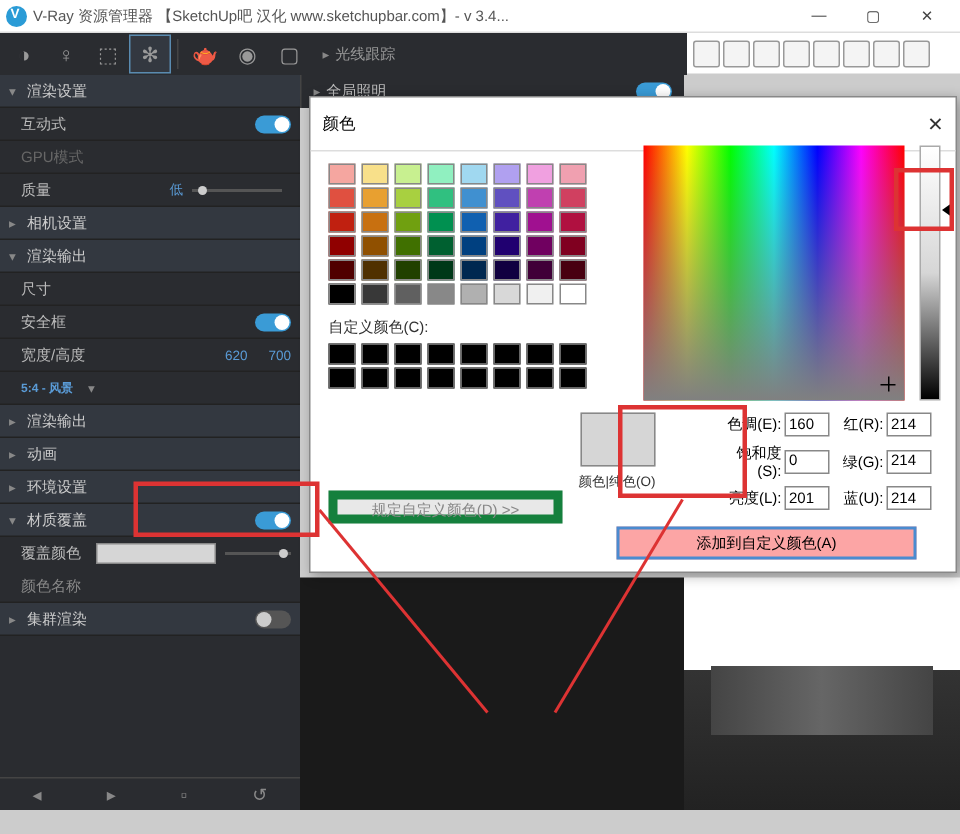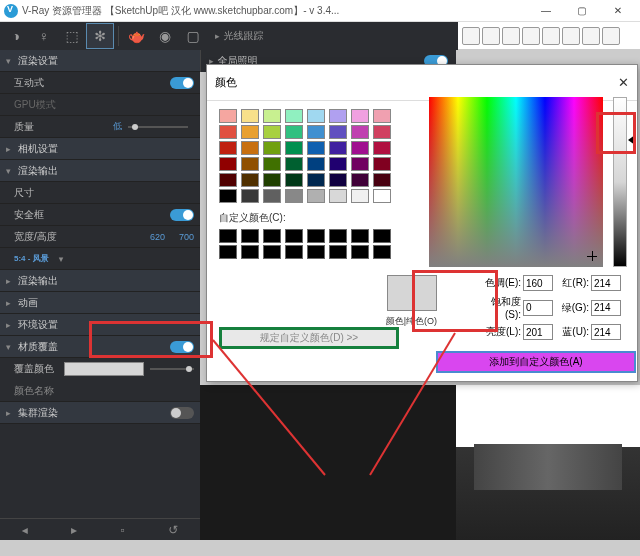--- a/index.html
+++ b/index.html
@@ -78,22 +78,22 @@
   .lum-arrow { position: absolute; top: 70px; right: 2px; width: 0; height: 0; border-top: 5px solid transparent; border-bottom: 5px solid transparent; border-right: 7px solid #000; }
   
   .preview-box { position: absolute; top: 210px; right: 200px; width: 50px; height: 36px; background: #d6d6d6; border: 1px solid #888; }
   
   .num-grid { position: absolute; top: 210px; right: 14px; font-size: 10px; display: grid; grid-template-columns: 48px 32px 36px 32px; row-gap: 4px; align-items: center; }
   .num-grid label { text-align: right; padding-right: 2px; }
   .num-grid input { width: 30px; height: 16px; font-size: 10px; border: 1px solid #888; padding: 0 2px; }
   
   .btn-row { position: absolute; bottom: 8px; left: 12px; display: flex; gap: 8px; }
   .dlg-btn { height: 22px; padding: 0 14px; font-size: 10px; background: #e8e8e8; border: 1px solid #999; display: flex; align-items: center; }
-  .define-btn { position: absolute; top: 262px; left: 12px; width: 180px; height: 22px; background: #e8e8e8; border: 3px solid #15803d; font-size: 10px; display: flex; align-items: center; justify-content: center; color: #888; }
-  .add-btn { position: absolute; bottom: 8px; right: 1px; width: 200px; height: 22px; background: #d946ef; border: 2px solid #4a8bd0; font-size: 10px; display: flex; align-items: center; justify-content: center; }
+  .define-btn { position: absolute; top: 262px; left: 12px; width: 156px; height: 22px; background: #e8e8e8; border: 6px solid #15803d; font-size: 10px; display: flex; justify-content: center; color: #888; }
+  .add-btn { position: absolute; bottom: 8px; right: 26px; width: 200px; height: 22px; background: #fca5a5; border: 2px solid #4a8bd0; font-size: 10px; display: flex; align-items: center; justify-content: center; }
   
   
   .redbox { position: absolute; border: 3px solid #d33; pointer-events: none; }
   .rb1 { top: 321px; left: 89px; width: 124px; height: 37px; }
   .rb2 { top: 270px; left: 412px; width: 86px; height: 62px; }
   .rb3 { top: 112px; left: 596px; width: 40px; height: 42px; }
   
   svg.arrows { position: absolute; top: 0; left: 0; width: 640px; height: 556px; pointer-events: none; }
 </style>
 </head>

